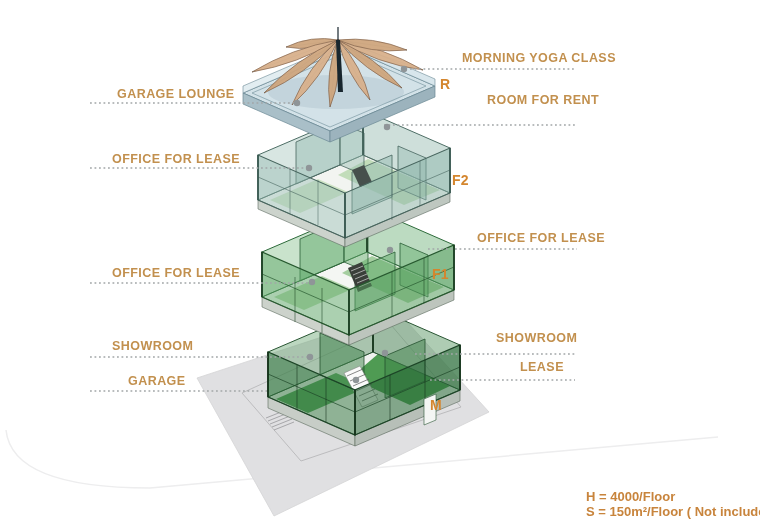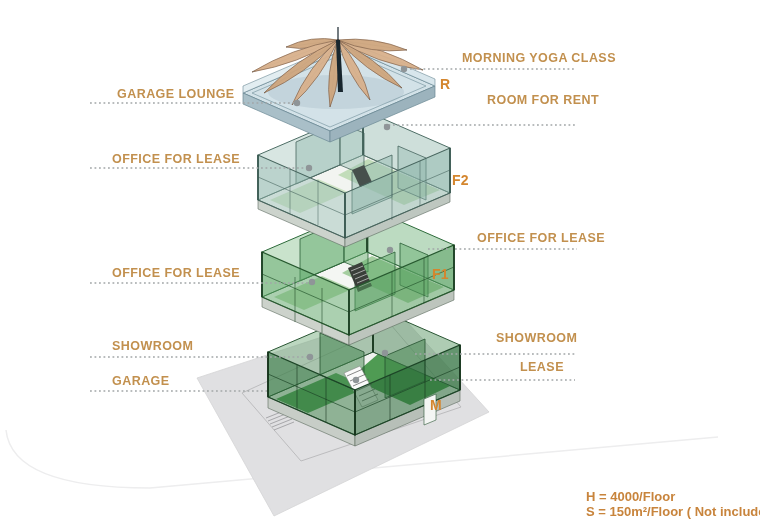--- a/index.html
+++ b/index.html
@@ -212,21 +212,21 @@
 
   <div class="callout" style="left:462px;top:51px">MORNING YOGA CLASS</div>
   <div class="callout" style="left:117px;top:87px">GARAGE LOUNGE</div>
   <div class="callout" style="left:487px;top:93px">ROOM FOR RENT</div>
   <div class="callout" style="left:112px;top:152px">OFFICE FOR LEASE</div>
   <div class="callout" style="left:477px;top:231px">OFFICE FOR LEASE</div>
   <div class="callout" style="left:112px;top:266px">OFFICE FOR LEASE</div>
   <div class="callout" style="left:496px;top:331px">SHOWROOM</div>
   <div class="callout" style="left:112px;top:339px">SHOWROOM</div>
   <div class="callout" style="left:520px;top:360px">LEASE</div>
-  <div class="callout" style="left:112px;top:374px">GARAGE</div>
+  <div class="callout" style="left:128px;top:374px">GARAGE</div>
 
   <div class="marker" style="left:440px;top:76px">R</div>
   <div class="marker" style="left:452px;top:172px">F2</div>
   <div class="marker" style="left:432px;top:266px">F1</div>
   <div class="marker" style="left:430px;top:397px">M</div>
 
   <div class="note" style="left:566px;top:489px">H = 4000/Floor</div>
   <div class="note" style="left:566px;top:504px">S = 150m²/Floor ( Not include mezzanine )</div>
 
 </div>

